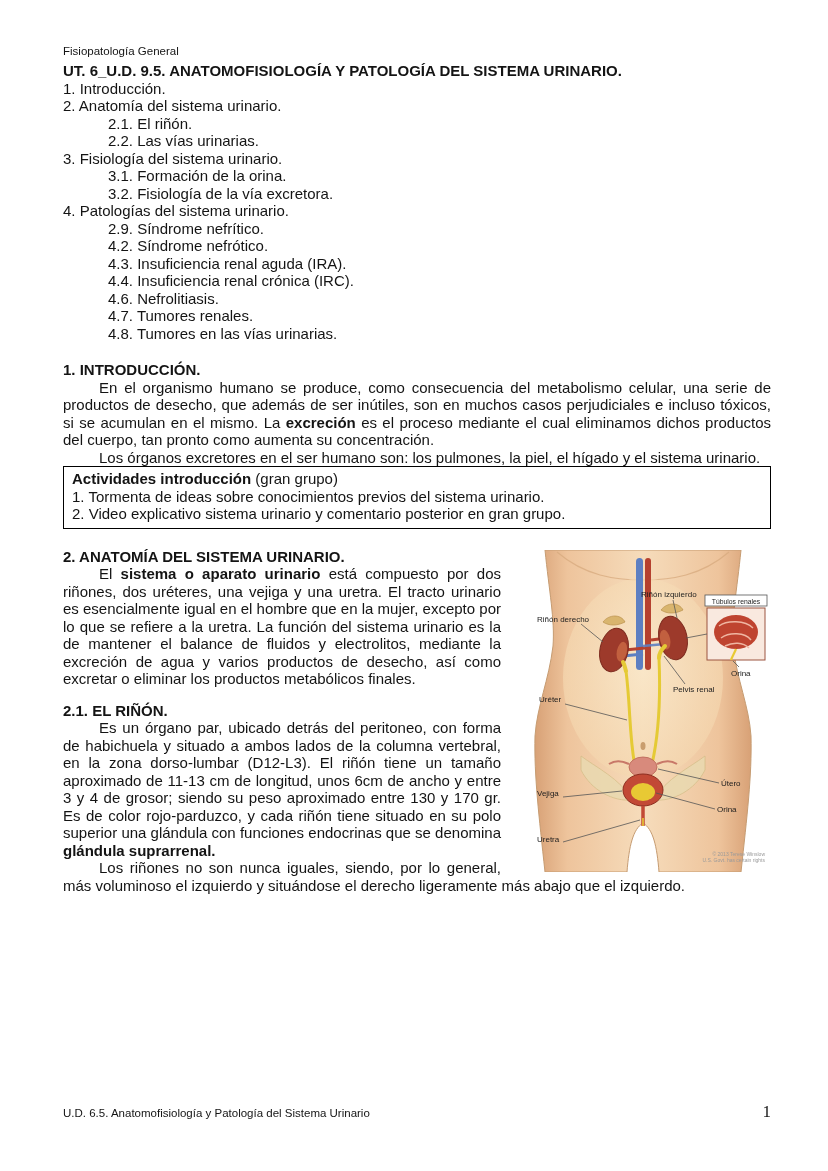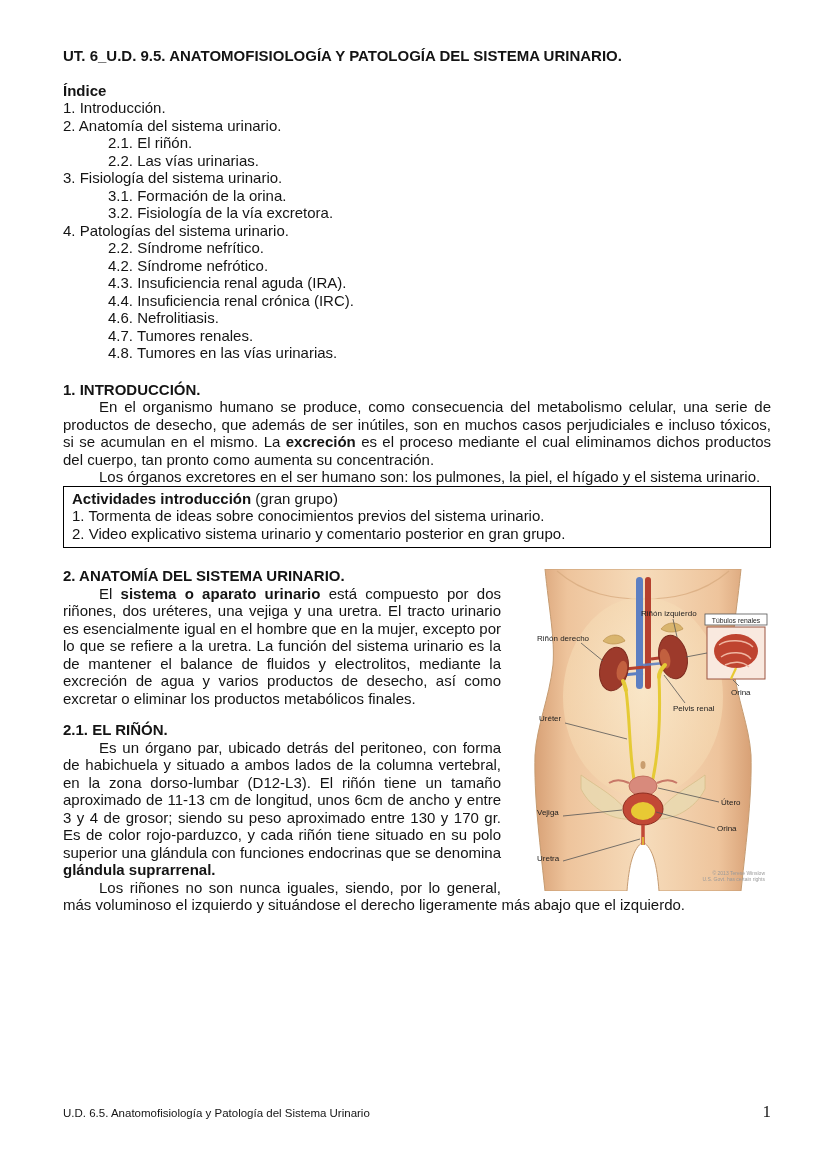--- a/index.html
+++ b/index.html
@@ -36,33 +36,33 @@
     display: flex; justify-content: space-between; align-items: baseline;
   }
   .f-left { font-size: 11.5px; }
   .f-page { font-family: "Liberation Serif", serif; font-size: 17px; }
 </style>
 </head>
 <body>
 
 <div class="page">
 
+  <div class="course">Fisiopatología General</div>
   <div class="doc-title">UT. 6_U.D. 9.5. ANATOMOFISIOLOGÍA Y PATOLOGÍA DEL SISTEMA URINARIO.</div>
 
   <div>
-    <div class="idx-heading">Índice</div>
     <div class="idx-item l0">1. Introducción.</div>
     <div class="idx-item l0">2. Anatomía del sistema urinario.</div>
     <div class="idx-item l1">2.1. El riñón.</div>
     <div class="idx-item l1">2.2. Las vías urinarias.</div>
     <div class="idx-item l0">3. Fisiología del sistema urinario.</div>
     <div class="idx-item l1">3.1. Formación de la orina.</div>
     <div class="idx-item l1">3.2. Fisiología de la vía excretora.</div>
     <div class="idx-item l0">4. Patologías del sistema urinario.</div>
-    <div class="idx-item l1">2.2. Síndrome nefrítico.</div>
+    <div class="idx-item l1">2.9. Síndrome nefrítico.</div>
     <div class="idx-item l1">4.2. Síndrome nefrótico.</div>
     <div class="idx-item l1">4.3. Insuficiencia renal aguda (IRA).</div>
     <div class="idx-item l1">4.4. Insuficiencia renal crónica (IRC).</div>
     <div class="idx-item l1">4.6. Nefrolitiasis.</div>
     <div class="idx-item l1">4.7. Tumores renales.</div>
     <div class="idx-item l1">4.8. Tumores en las vías urinarias.</div>
   </div>
 
   <div>
     <div class="h mt-sec">1. INTRODUCCIÓN.</div>

